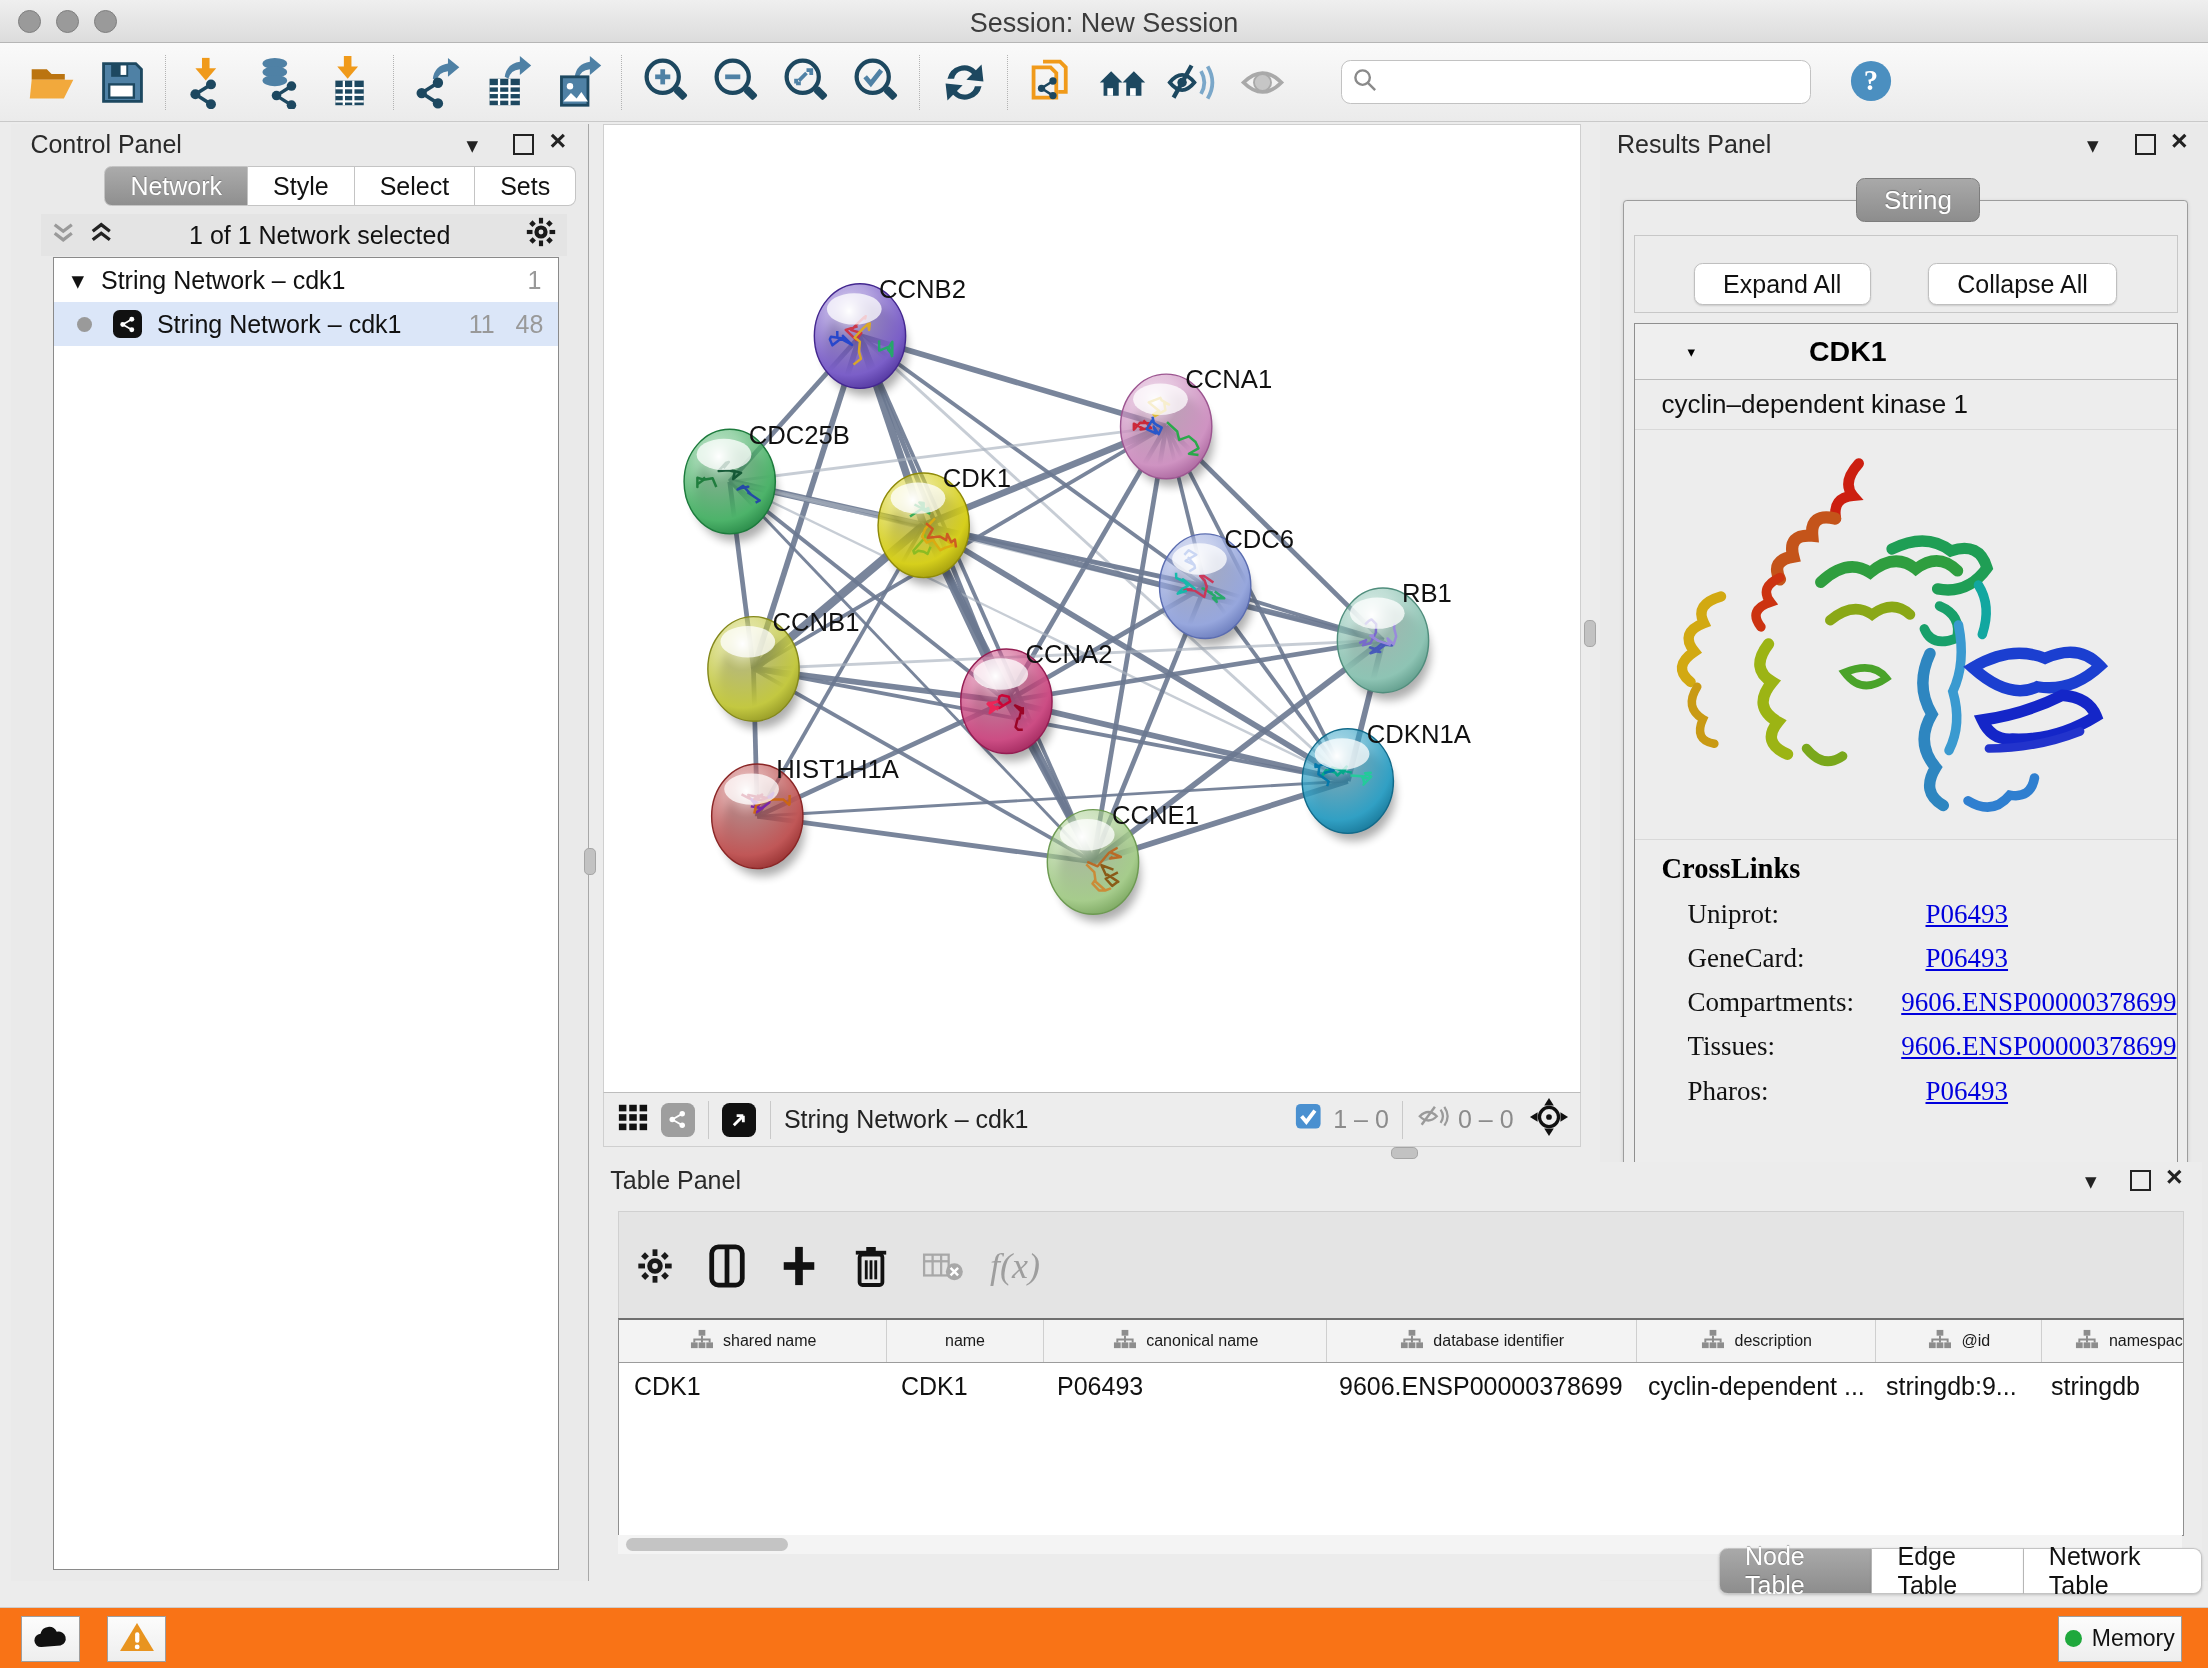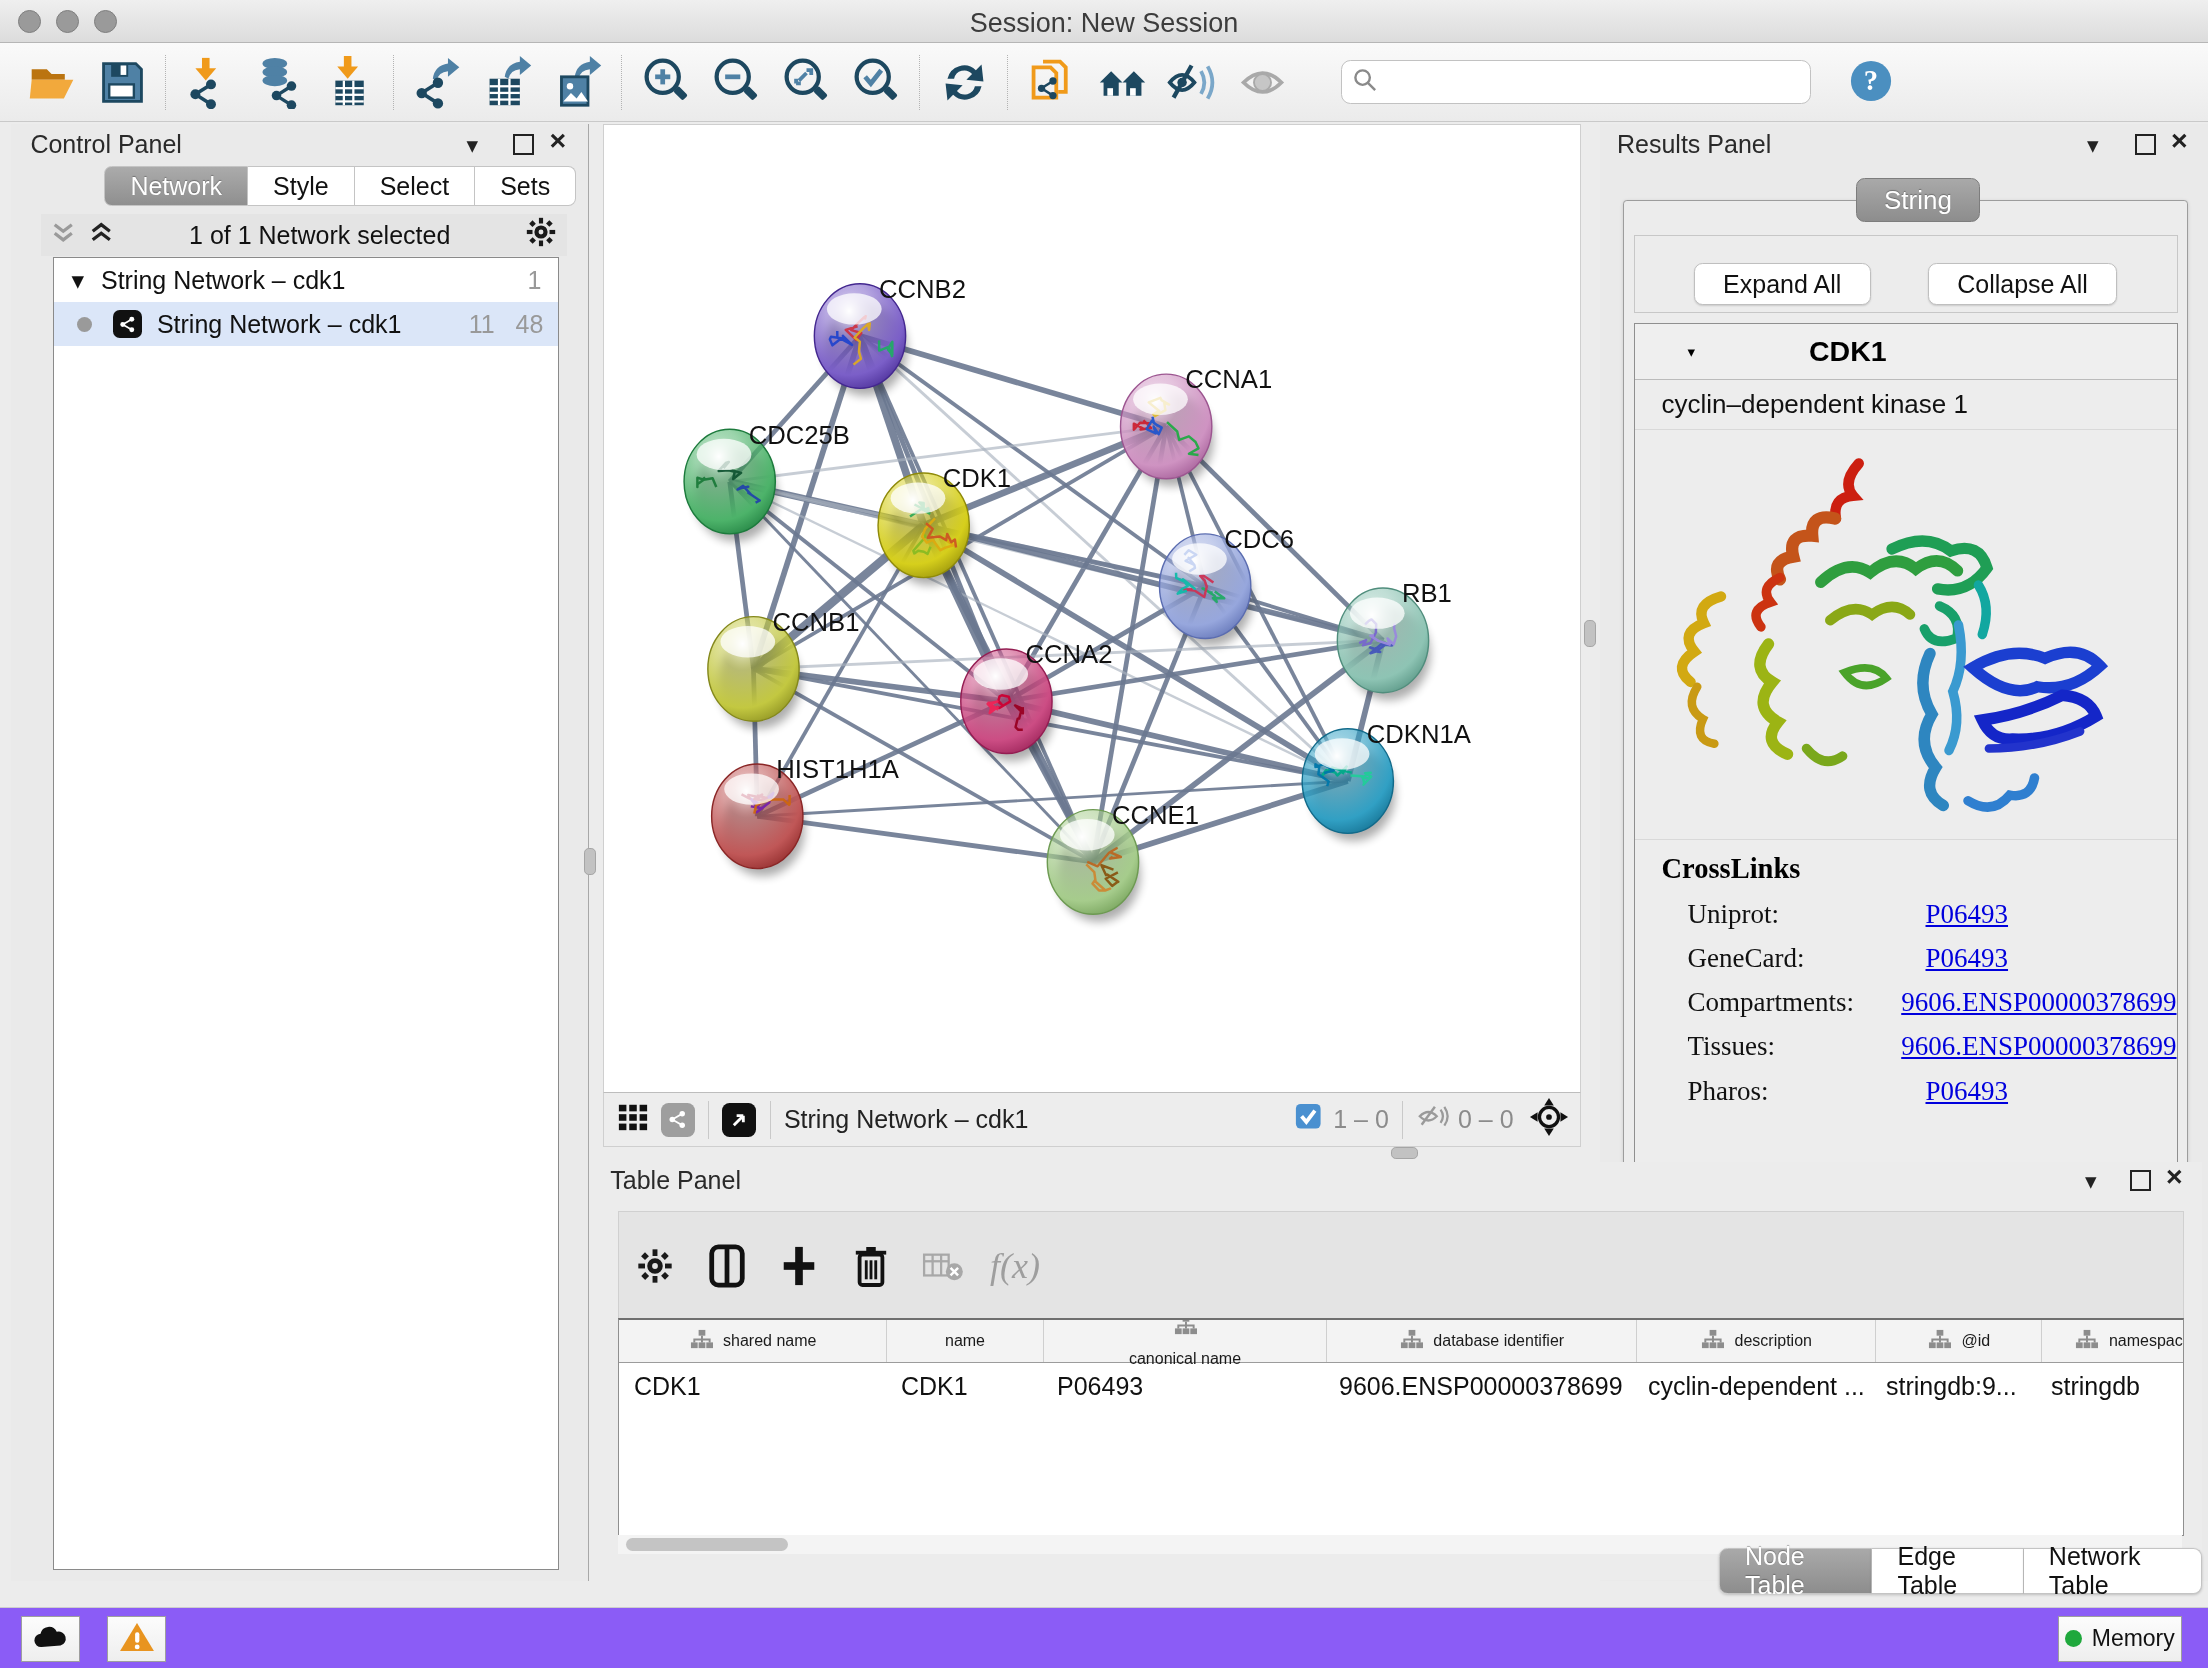--- a/index.html
+++ b/index.html
@@ -61,21 +61,21 @@
   #tp-row{display:flex;height:46px;align-items:center;font-size:25px;color:#111;}
   .td{padding-left:15px;flex:0 0 auto;white-space:nowrap;overflow:hidden;}
   #tp-hscroll{left:21px;top:373px;width:1564px;height:19px;background:#f4f4f4;}
   #tp-hthumb{left:7.6px;top:2.9px;width:162px;height:13.3px;background:#c4c4c4;border-radius:6.7px;}
   #bottom-tabs{left:1122px;top:386px;display:flex;}
   .btab{height:44px;padding:0 25px;display:flex;align-items:center;font-size:25px;background:#fff;border:1px solid #c4c4c4;border-left:none;color:#111;box-shadow:0 1px 2.9px rgba(0,0,0,.2);}
   .btab:first-child{border-left:1px solid #c4c4c4;border-radius:8.6px 0 0 8.6px;}
   .btab:last-child{border-radius:0 8.6px 8.6px 0;}
   .btab.sel{background:linear-gradient(#a9a9a9,#8d8d8d);color:#fff;text-shadow:0 -1px 1px rgba(0,0,0,.3);}
   
-  #statusbar{left:0;top:1607px;width:2208px;height:61px;background:#8b5cf6;border-top:1px solid #cdcdcd;}
+  #statusbar{left:0;top:1607px;width:2208px;height:61px;background:#f97316;border-top:1px solid #cdcdcd;}
   .sb-btn{width:57px;height:44px;background:linear-gradient(#fcfcfc,#eee);border:1.9px solid #9e9e9e;display:flex;align-items:center;justify-content:center;}
   #memory-btn{left:2058px;top:7.6px;width:122px;height:44px;background:linear-gradient(#fcfcfc,#eee);border:1.9px solid #9e9e9e;display:flex;align-items:center;justify-content:center;gap:9.5px;font-size:23px;color:#111;}
   .split-handle{width:9.5px;height:25px;border-radius:4.8px;background:#c2c2c2;border:1px solid #a5a5a5;}
   .hsplit-handle{width:25px;height:9.5px;border-radius:4.8px;background:#c2c2c2;border:1px solid #a5a5a5;}
 </style>
 </head>
 <body>
 
 <div id="app">
 
@@ -801,21 +801,21 @@
                 </g>
                 <g stroke="#8d8d8d" stroke-width="2" fill="none">
                   <path d="M13.5 8 v4 M5.5 15 v-3 h16 v3 M13.5 12 v3"></path>
                 </g>
               </svg></span>
             <span>shared name</span>
           </div>
           <div class="th" style="width: 156px;">
             <span>name</span>
           </div>
-          <div class="th" style="width: 282px; flex-direction: column;">
+          <div class="th" style="width: 282px;">
             <span><svg width="25" height="23" viewBox="0 0 26 24">
                 <g fill="#8d8d8d">
                   <rect x="10" y="2" width="7" height="6"></rect>
                   <rect x="2" y="15" width="7" height="6"></rect>
                   <rect x="10" y="15" width="7" height="6"></rect>
                   <rect x="18" y="15" width="7" height="6"></rect>
                 </g>
                 <g stroke="#8d8d8d" stroke-width="2" fill="none">
                   <path d="M13.5 8 v4 M5.5 15 v-3 h16 v3 M13.5 12 v3"></path>
                 </g>

